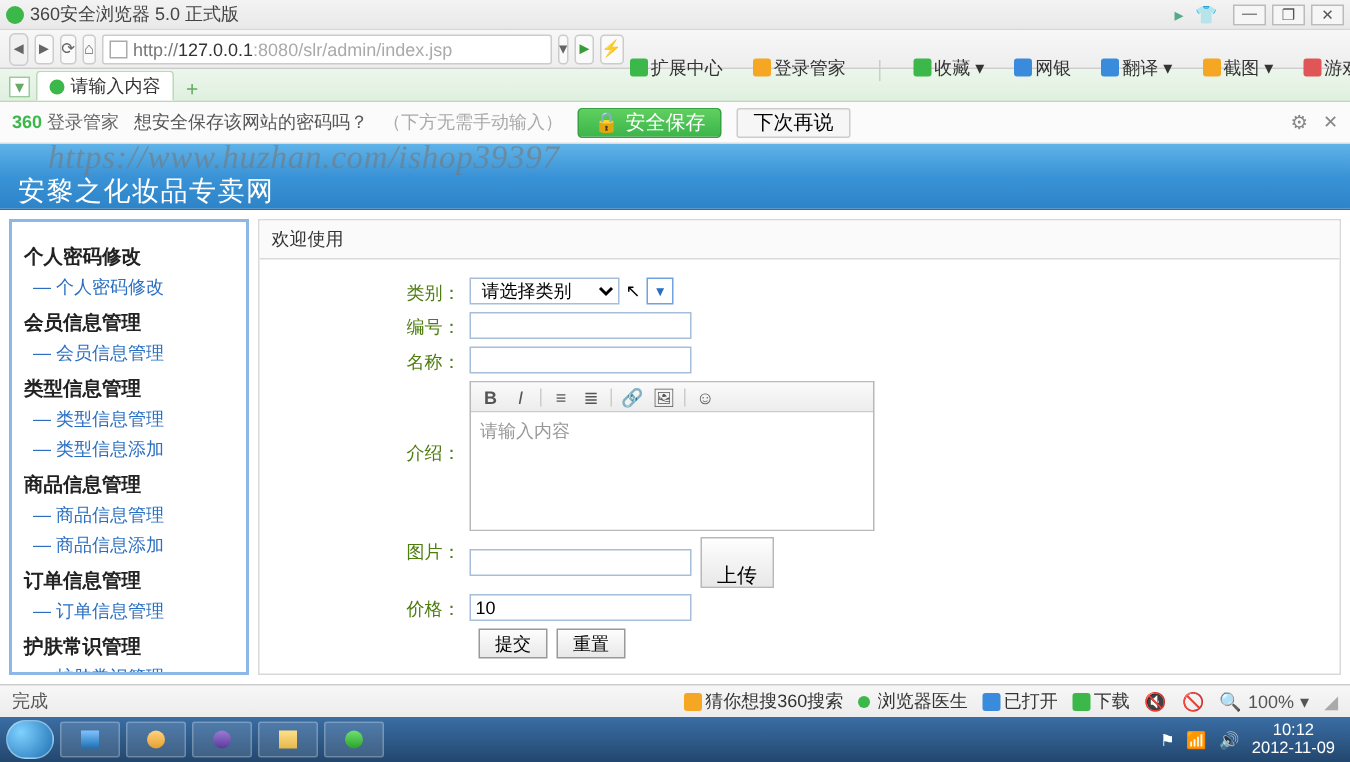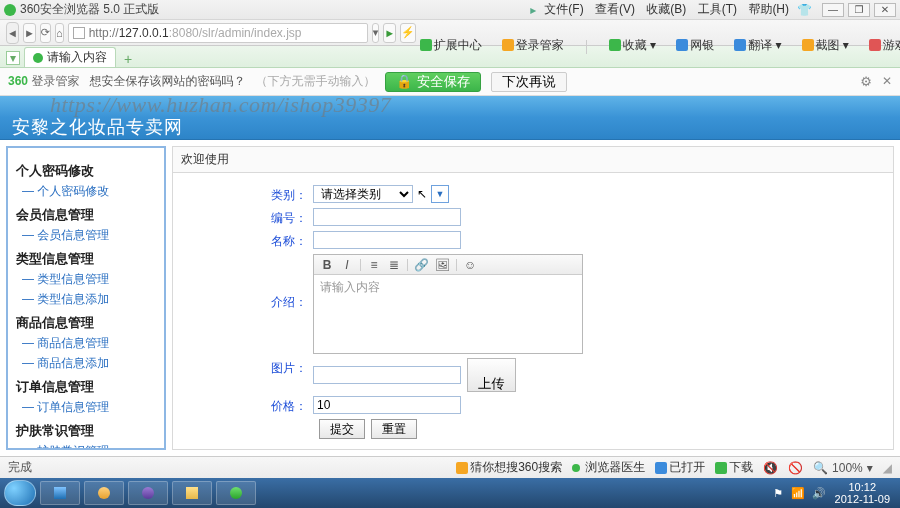--- a/index.html
+++ b/index.html
@@ -87,21 +87,21 @@
   }
   .btn-plain {
     background:#f6f6f6; border:1px solid #ccc; border-radius:2px;
     height:20px; padding:0 10px; display:flex; align-items:center;
   }
   .pwdbar .right { margin-left:auto; display:flex; gap:10px; color:#888;}
   .gear { font-size:13px; }
 
   
   .watermark {
-    position:absolute; left:50px; top:92px; color:rgba(120,120,120,0.6);
+    position:absolute; left:32px; top:92px; color:rgba(120,120,120,0.6);
     font-size:22px; font-style:italic; font-family:Georgia,serif; z-index:5;
     pointer-events:none; letter-spacing:0.5px;
   }
 
   
   .banner {
     height: 44px; background:linear-gradient(#5fb3e8,#3a93d6,#2d84c8);
     color:#fff; display:flex; align-items:flex-end; padding:0 12px;
     font-size:18px; letter-spacing:1px; border-bottom:1px solid #2573b1;
   }
@@ -122,21 +122,21 @@
   .content {
     flex:1; margin:6px 6px 6px 0; border:1px solid #d9d9d9; position:relative;
     overflow:hidden;
   }
   .content-title {
     border-bottom:1px solid #d9d9d9; padding:4px 8px; color:#333; font-size:12px;
     background:#fafafa;
   }
   .form { padding:8px 10px; }
   .frow { display:flex; align-items:flex-start; margin:4px 0; }
-  .flabel { width:130px; text-align:right; padding-right:6px; color:#1d4ed8; padding-top:2px;}
+  .flabel { width:130px; text-align:right; padding-right:6px; color:#4d7c0f; padding-top:2px;}
   .fctrl input[type=text], .fctrl select {
     border:1px solid #a7bedb; height:18px; padding:0 3px; font-size:12px; background:#fff;
   }
   .fctrl input[type=text] { width:148px; }
   .fctrl .selwrap { display:flex; align-items:center; }
   .fctrl .selwrap select { width:100px; }
   .dropbtn { width:18px; height:18px; border:1px solid #6fa2de; margin-left:4px;
     display:flex; align-items:center; justify-content:center; color:#2a6fc1; font-size:9px;
     background:#fff;}
   .cursor { font-size:12px; margin-left:4px; color:#000;}
@@ -200,27 +200,20 @@
   .tray .clock { text-align:center; line-height:1.1;}
 </style>
 </head>
 <body>
 
 <div class="titlebar">
   <span class="favicon"></span>
   <span>360安全浏览器 5.0 正式版</span>
   <span class="spacer"></span>
   <span class="arrow">▸</span>
-  <span class="menus">
-    <span>文件(F)</span>
-    <span>查看(V)</span>
-    <span>收藏(B)</span>
-    <span>工具(T)</span>
-    <span>帮助(H)</span>
-  </span>
   <span style="margin:0 4px;color:#6a6;">👕</span>
   <div class="winbtns">
     <div class="winbtn">—</div>
     <div class="winbtn">❐</div>
     <div class="winbtn">✕</div>
   </div>
 </div>
 
 <div class="addressbar">
   <div class="navbtn back">◄</div>

